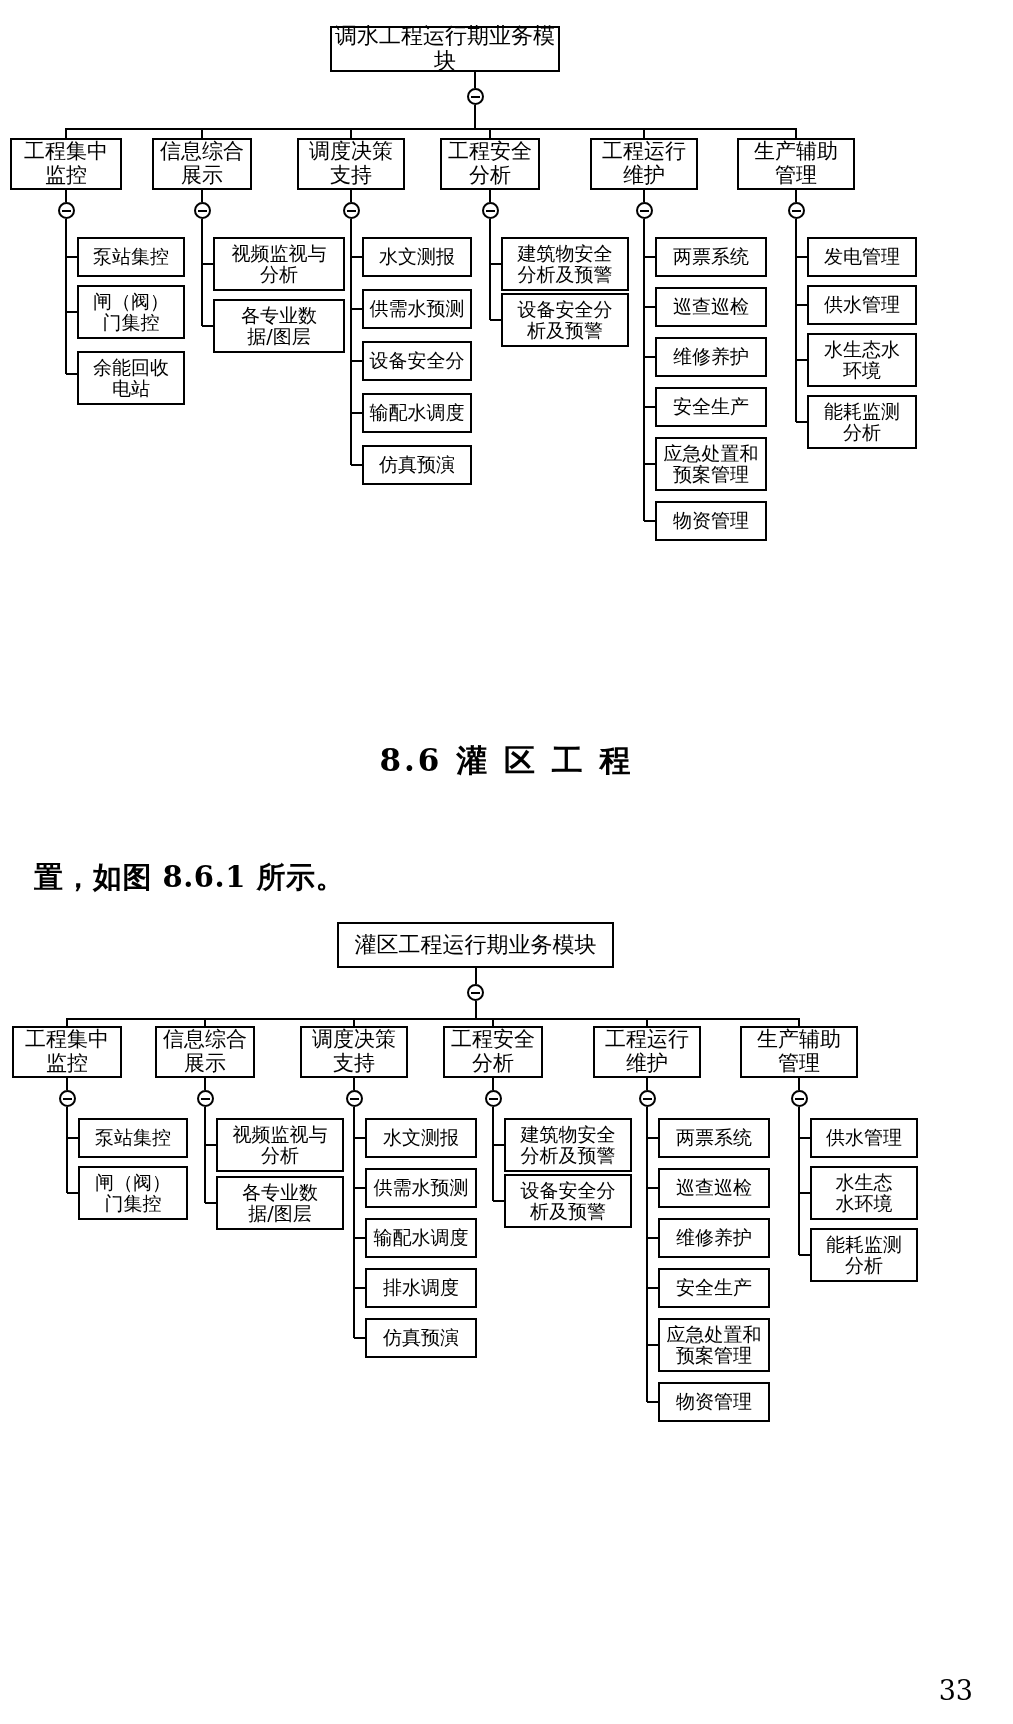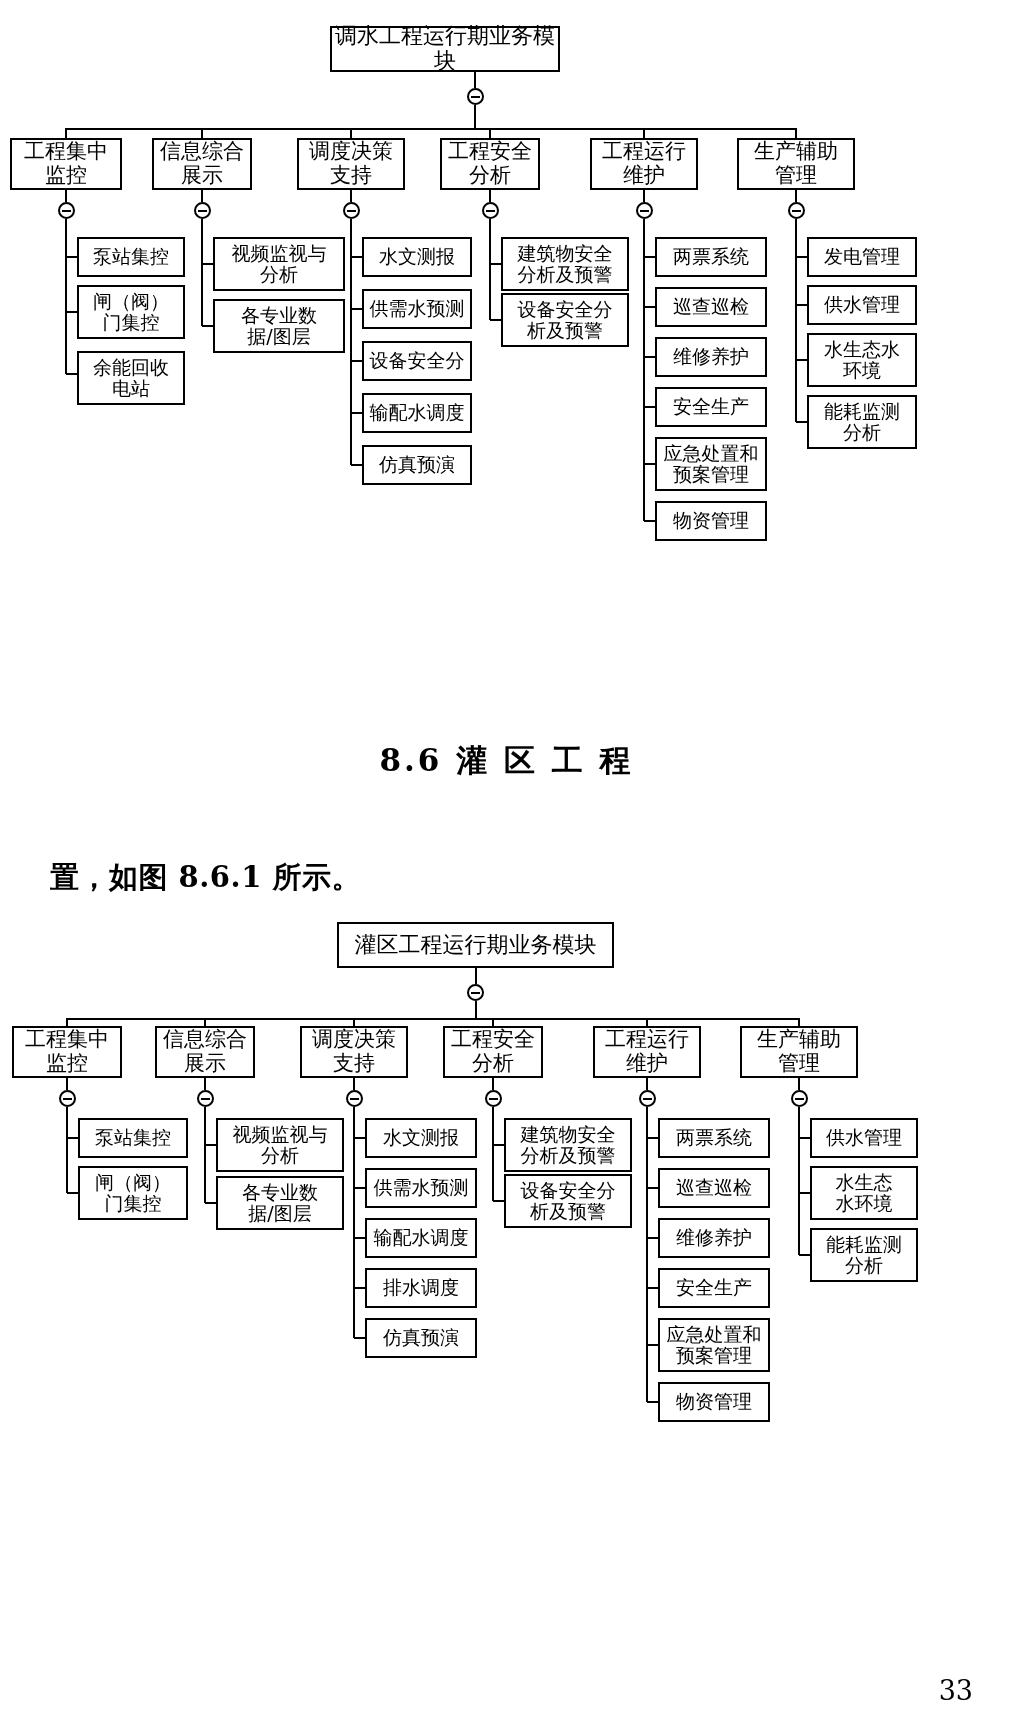--- a/index.html
+++ b/index.html
@@ -163,21 +163,21 @@
       <div class="stub" style="left: 796px; top: 359px;"></div>
       <div class="node leaf" style="left: 807px; top: 395px; width: 110px; height: 54px;">能耗监测
 分析</div>
       <div class="stub" style="left: 796px; top: 421px;"></div>
       <div class="vline" style="left: 795px; top: 219px; height: 203px;"></div>
     </div>
 
 
   <div class="secheading" style="top:740px;">8.6   灌 区 工 程</div>
 
-  <div class="para" style="top:855px;left:34px;width:950px;margin-left:16px;">置，如图 8.6.1 所示。</div>
+  <div class="para" style="top:855px;left:34px;width:950px;">置，如图 8.6.1 所示。</div>
 
   <div class="diagram" id="fig2">
       <div class="node root" style="left: 337px; top: 922px; width: 277px; height: 46px;">灌区工程运行期业务模块</div>
       <div class="vline" style="left: 474.5px; top: 968px; height: 16px;"></div>
       <div class="minus" style="left: 467px; top: 984px;"></div>
       <div class="vline" style="left: 474.5px; top: 1001px; height: 17px;"></div>
       <div class="hline" style="left: 67px; top: 1018px; width: 732px;"></div>
       <div class="vline" style="left: 66px; top: 1018px; height: 8px;"></div>
       <div class="node lvl1" style="left: 12px; top: 1026px; width: 110px; height: 52px;">工程集中
 监控</div>

